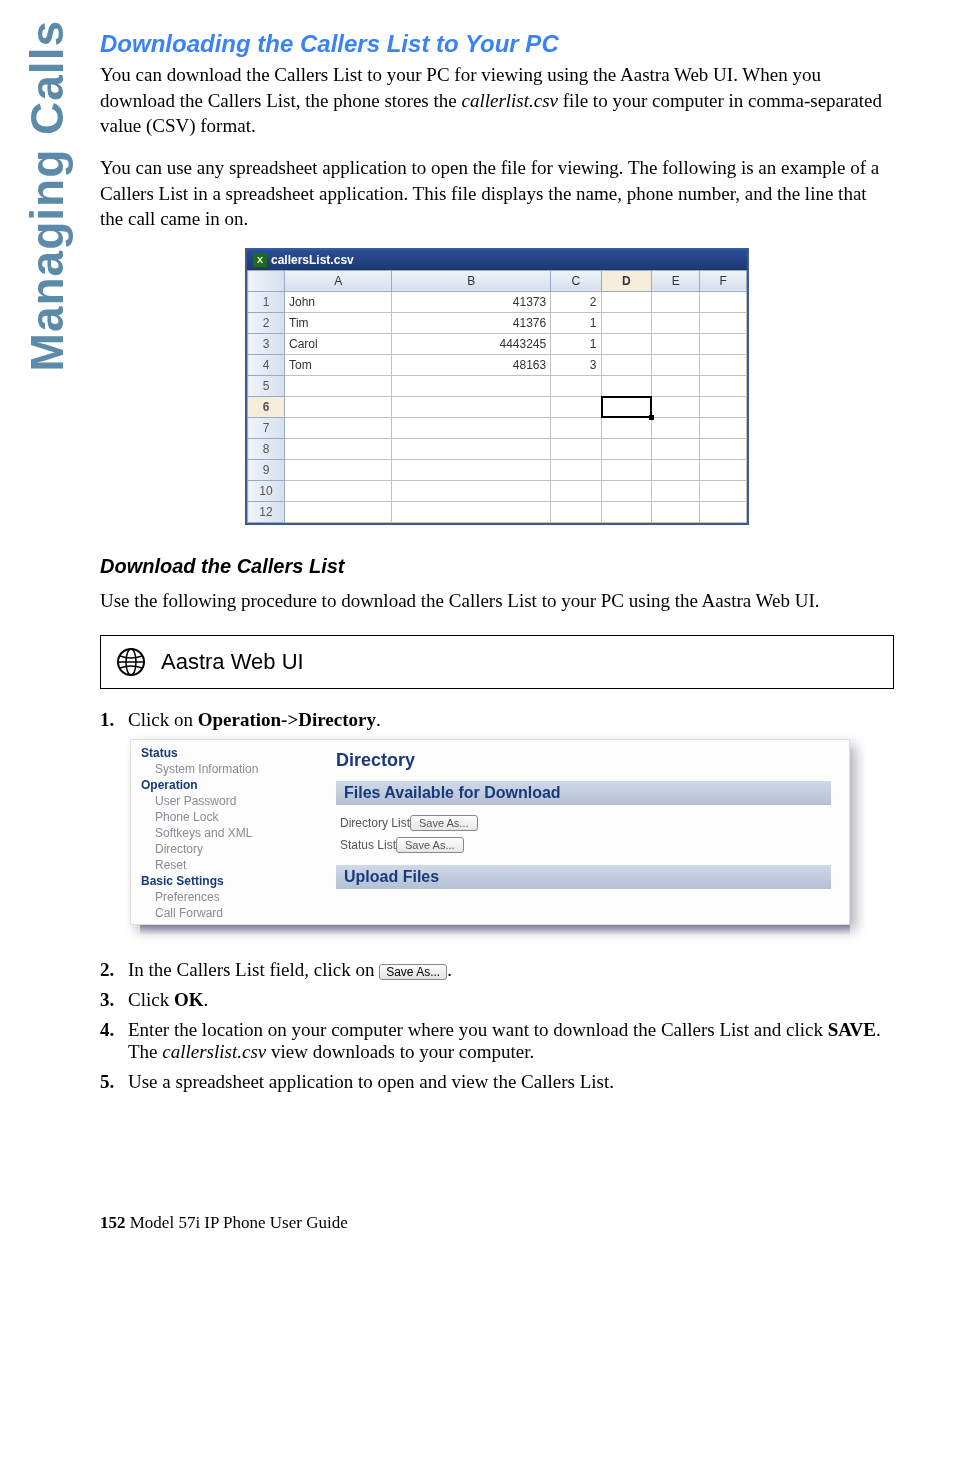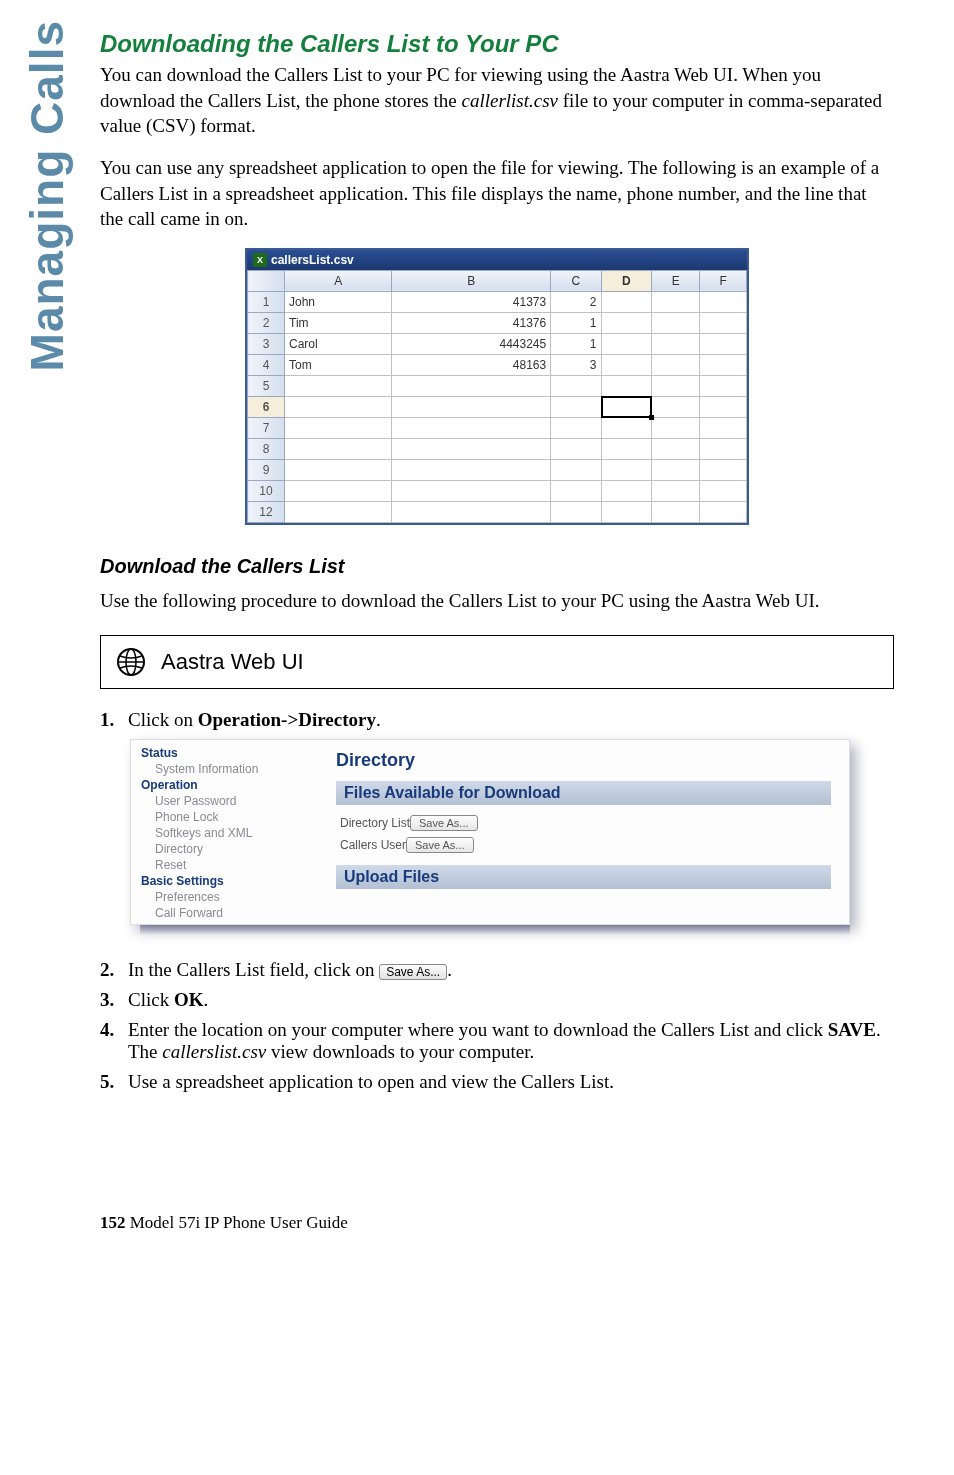--- a/index.html
+++ b/index.html
@@ -24,21 +24,21 @@
       font-weight: bold;
       color: #5b8ba8;
       font-family: Arial, Helvetica, sans-serif;
       letter-spacing: 1px;
     }
     .h1 {
       font-family: Arial, Helvetica, sans-serif;
       font-style: italic;
       font-weight: bold;
       font-size: 24px;
-      color: #15803d;
+      color: #3b82f6;
       margin-bottom: 4px;
     }
     .para {
       font-size: 19px;
       line-height: 1.35;
       margin-bottom: 16px;
     }
     .italic {
       font-style: italic;
     }
@@ -430,21 +430,21 @@
         <div class="itm">Call Forward</div>
       </div>
       <div class="wp-main">
         <div class="title">Directory</div>
         <div class="wp-bar">Files Available for Download</div>
         <div class="wp-row">
           <span>Directory List</span>
           <span class="wp-btn">Save As...</span>
         </div>
         <div class="wp-row">
-          <span>Callers User</span>
+          <span>Status List</span>
           <span class="wp-btn">Save As...</span>
         </div>
         <div class="wp-bar" style="margin-top:12px">Upload Files</div>
       </div>
     </div>
     <div class="shadow-bar"></div>
   </div>
 
   <div class="step">
     <span class="num">2.</span>

